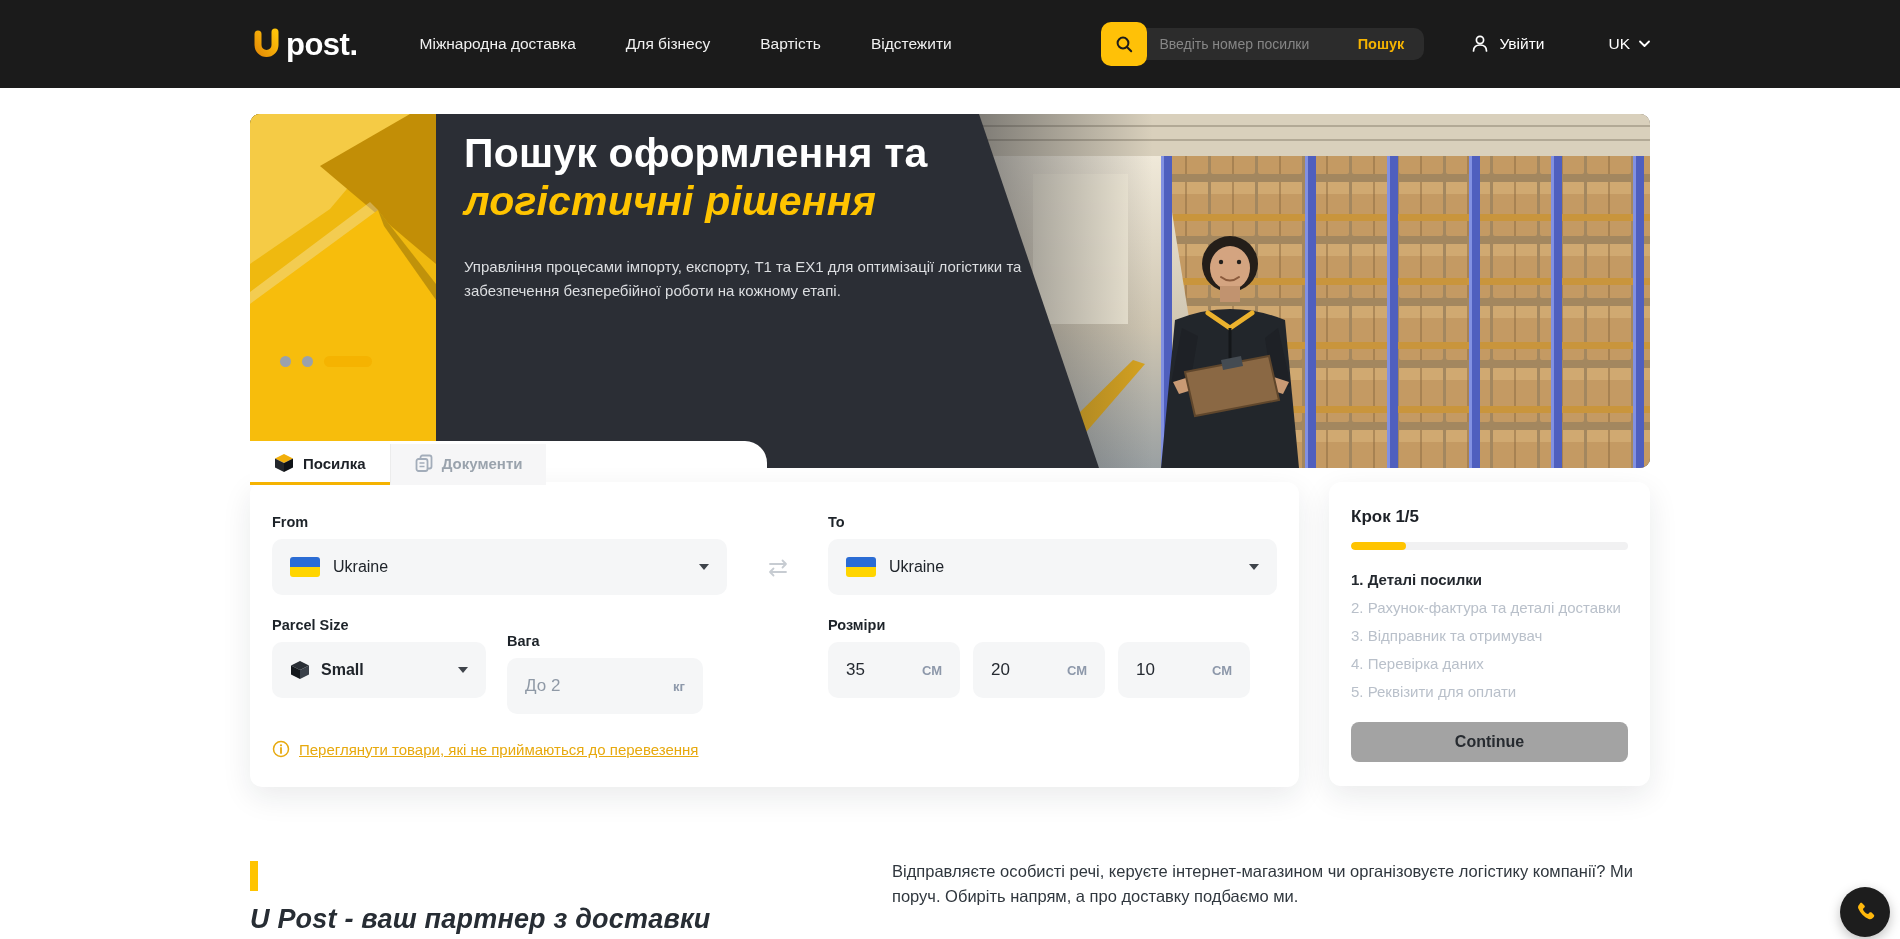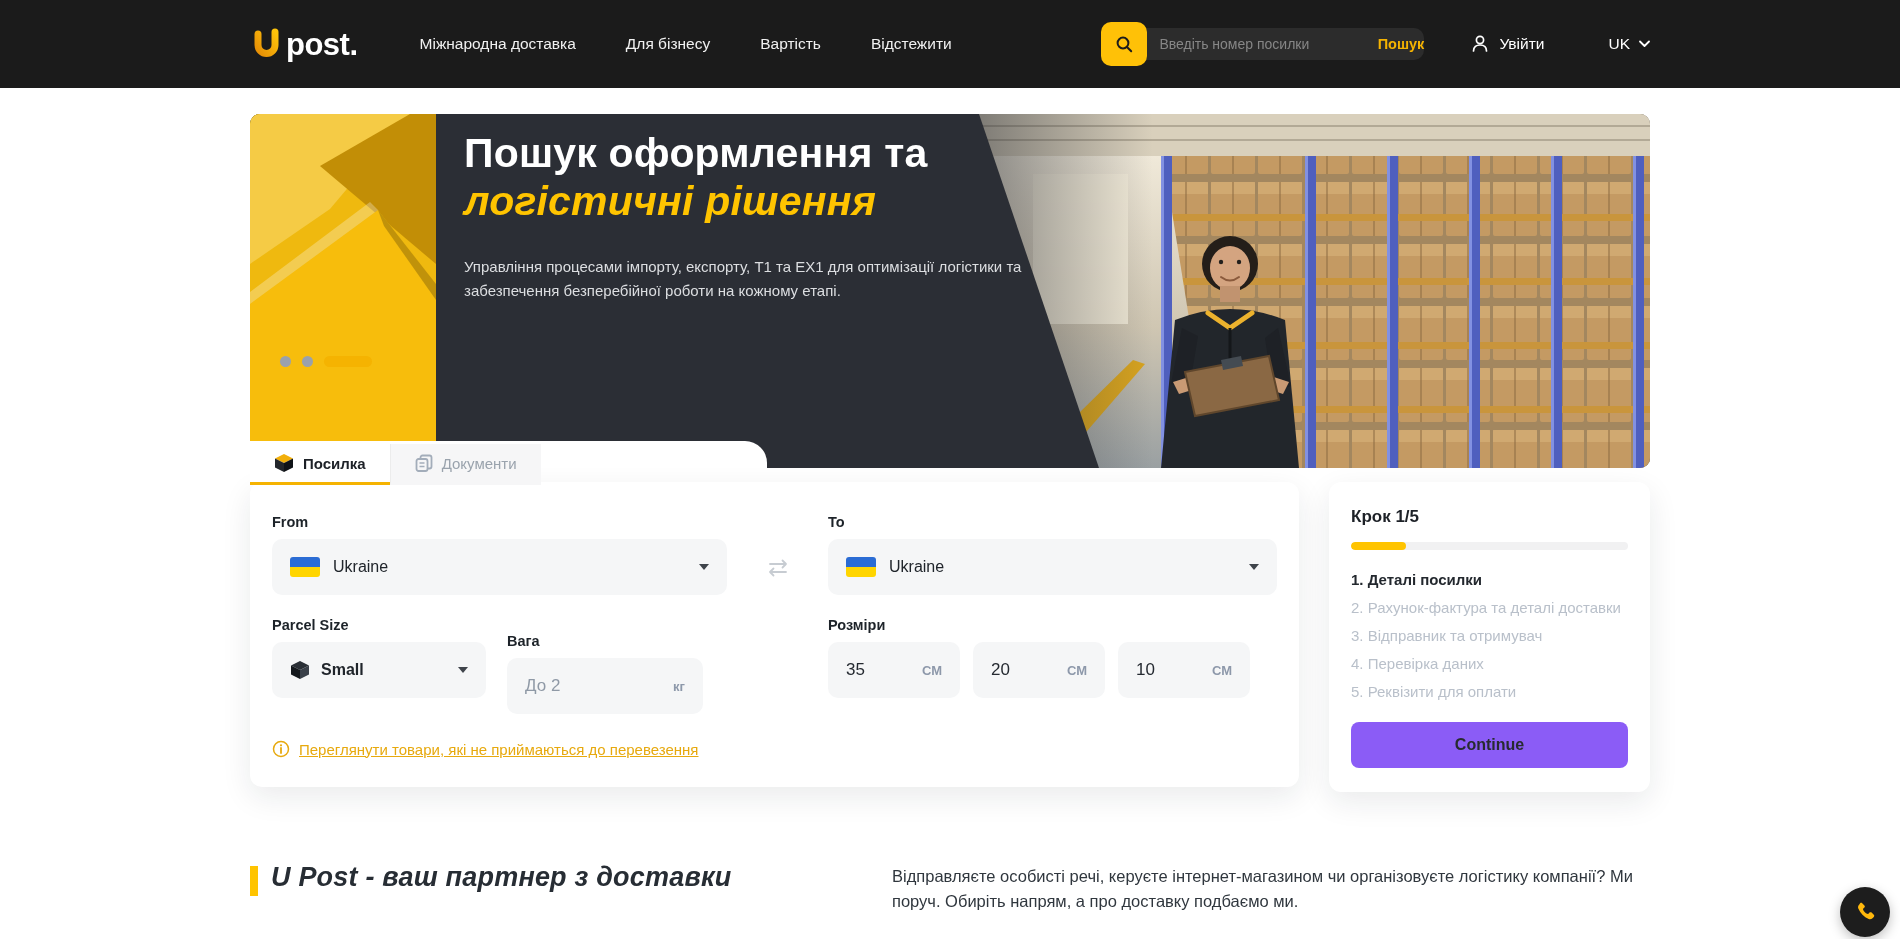--- a/index.html
+++ b/index.html
@@ -14,41 +14,41 @@
   .topbar{height:88px;background:#1b1b1b;display:flex;align-items:center;}
   .topbar-inner{width:1400px;margin:0 auto;display:flex;align-items:center;}
   .logo{display:flex;align-items:flex-end;gap:2px;cursor:pointer;}
   .logo-text{color:#fff;font-size:31px;font-weight:800;letter-spacing:-0.5px;line-height:30px;}
   .nav-menu{display:flex;gap:50px;margin-left:62px;}
   .nav-link{color:#f1f1f1;font-size:15.5px;text-decoration:none;cursor:pointer;}
   .search-group{margin-left:auto;width:323px;height:32px;background:#2c2c2c;border-radius:10px;display:flex;align-items:center;}
   .search-btn{width:46px;height:44px;border-radius:10px;background:#FFC107;border:none;display:flex;align-items:center;justify-content:center;cursor:pointer;flex:none;}
   .search-input{flex:1;min-width:0;background:transparent;border:none;outline:none;color:#ddd;font-size:14px;padding:0 12px;font-family:"Liberation Sans",sans-serif;}
   .search-input::placeholder{color:#868686;}
-  .search-submit{background:none;border:none;color:#F5B301;font-size:14.5px;font-weight:700;padding:0 0 0 4px;cursor:pointer;font-family:"Liberation Sans",sans-serif;}
+  .search-submit{background:none;border:none;color:#F5B301;font-size:14.5px;font-weight:700;padding:0 20px 0 4px;cursor:pointer;font-family:"Liberation Sans",sans-serif;}
   .login{display:flex;align-items:center;gap:9px;margin-left:46px;color:#fff;font-size:15.5px;cursor:pointer;}
   .lang{display:flex;align-items:center;gap:9px;margin-left:64px;color:#fff;font-size:15.5px;cursor:pointer;}
 
   
   .hero-zone{position:relative;height:368px;margin-top:26px;}
   .hero{position:relative;height:354px;border-radius:10px;overflow:hidden;background:#2b2e35;}
   .hero-photo{position:absolute;right:0;top:0;width:957px;height:354px;}
   .hero-panel{position:absolute;left:0;top:0;height:354px;width:880px;background:#2b2e35;
     clip-path:polygon(0 0,729px 0,849px 354px,0 354px);}
   .hero-envelope{position:absolute;left:0;top:0;width:186px;height:327px;}
   .hero-text{position:absolute;left:214px;top:16px;width:600px;z-index:4;}
   .hero-title{margin:0;font-size:41px;font-weight:700;color:#fff;line-height:1.17;letter-spacing:.2px;}
   .hero-title .line2{color:#FFC400;font-style:italic;}
   .hero-sub{margin-top:29px;font-size:15px;line-height:1.6;color:#dcdee1;width:575px;}
   .carousel{position:absolute;left:30px;top:242px;display:flex;align-items:center;gap:11px;z-index:4;}
   .dot{width:11px;height:11px;border-radius:50%;background:#9aa1ac;cursor:pointer;}
   .dot-active{width:48px;height:11px;border-radius:6px;background:#F5B301;cursor:pointer;}
   .hero-notch{position:absolute;left:0;bottom:0;width:517px;height:27px;background:#fff;border-top-right-radius:22px;z-index:4;}
   .tabs{position:absolute;left:0;top:330px;display:flex;height:41px;z-index:6;}
-  .tab{display:flex;align-items:center;gap:9px;padding:0 24px;font-size:15px;cursor:pointer;box-sizing:border-box;}
+  .tab{display:flex;align-items:center;gap:9px;padding:0 24px;font-size:15px;cursor:pointer;box-sizing:border-box;font-weight:bold;}
   .tab-active{background:#fff;font-weight:700;color:#1d2127;border-bottom:3px solid #F5B301;}
   .tab-inactive{background:#f6f6f7;color:#9aa3ad;border-bottom:3px solid transparent;border-left:1px solid #ececec;}
 
   
   .main-row{display:flex;gap:30px;align-items:flex-start;}
   .card{background:#fff;border-radius:12px;box-shadow:0 10px 30px rgba(25,32,45,.09);box-sizing:border-box;}
   .form-card{width:1049px;height:305px;padding:32px 22px 30px;}
   .form-grid{display:grid;grid-template-columns:455px 101px 449px;}
   .label{font-size:14.5px;font-weight:700;color:#1d2329;margin-bottom:9px;}
   .input{height:56px;background:#f5f6f7;border-radius:10px;display:flex;align-items:center;padding:0 18px;box-sizing:border-box;cursor:pointer;}
@@ -71,26 +71,26 @@
   .restricted a{color:#E7A90E;font-size:15px;text-decoration:underline;cursor:pointer;}
 
   
   .steps-card{width:321px;padding:25px 22px 24px;}
   .wizard-title{font-size:17px;font-weight:700;color:#1d2127;}
   .progress{margin:15px 0 21px;height:8px;background:#f1f1f2;border-radius:4px;overflow:hidden;}
   .progress-fill{height:8px;border-radius:4px;background:#FFC400;}
   .steps{list-style:none;margin:0;padding:0;font-size:15px;}
   .steps li{margin-bottom:11px;color:#b9c0ca;}
   .steps li.active{color:#23282e;font-weight:700;}
-  .continue-btn{margin-top:11px;width:100%;height:46px;border-radius:8px;background:#8b5cf6;border:none;
+  .continue-btn{margin-top:11px;width:100%;height:40px;border-radius:8px;background:#a3a3a3;border:none;
     font-size:16px;font-weight:700;color:#272b30;cursor:pointer;font-family:"Liberation Sans",sans-serif;}
 
   
   .section{margin-top:70px;display:flex;align-items:flex-start;justify-content:space-between;}
-  .section-heading{display:flex;gap:13px;}
+  .section-heading{display:flex;gap:13px;flex-direction:column;}
   .heading-bar{width:8px;height:30px;background:#FFC400;margin-top:4px;flex:none;}
   .section h2{margin:0;font-size:27px;font-style:italic;font-weight:700;color:#272d34;letter-spacing:.2px;}
   .section-desc{width:758px;font-size:16.5px;line-height:1.5;color:#30373e;margin-top:2px;}
 
   
   .chat-fab{position:absolute;right:10px;bottom:2px;width:50px;height:50px;border-radius:50%;
     background:#1d1d1d;display:flex;align-items:center;justify-content:center;cursor:pointer;z-index:20;
     box-shadow:0 4px 12px rgba(0,0,0,.25);}
 </style>
 </head>

